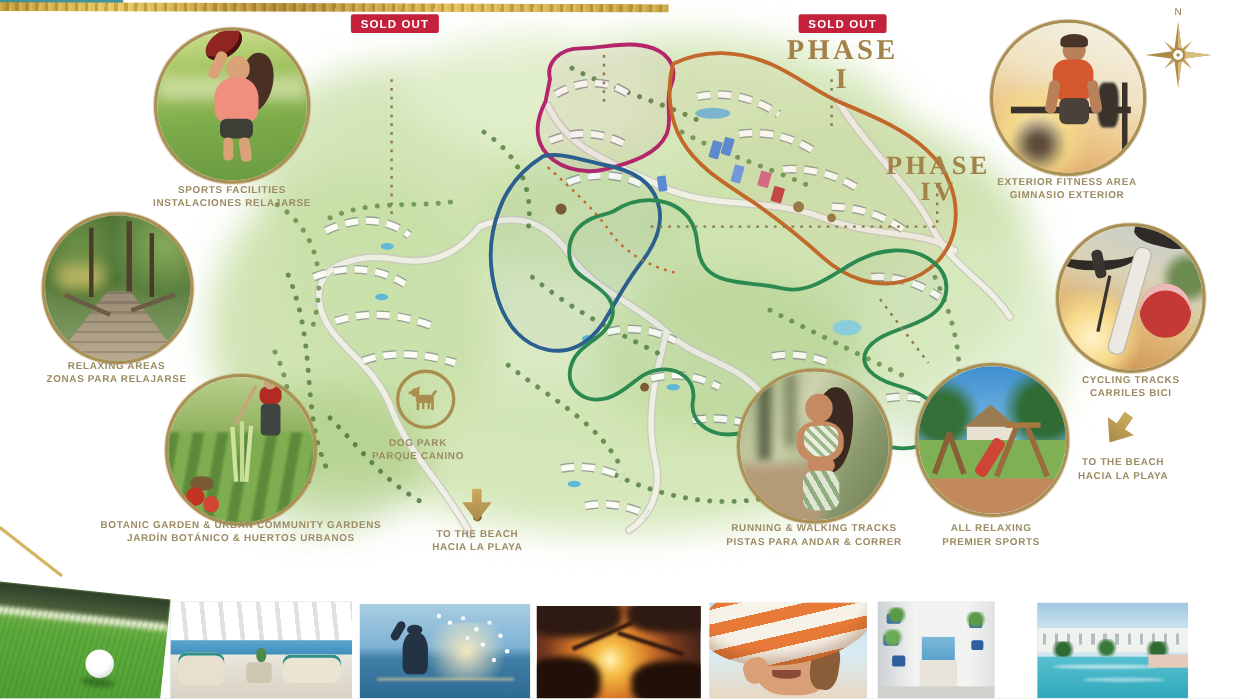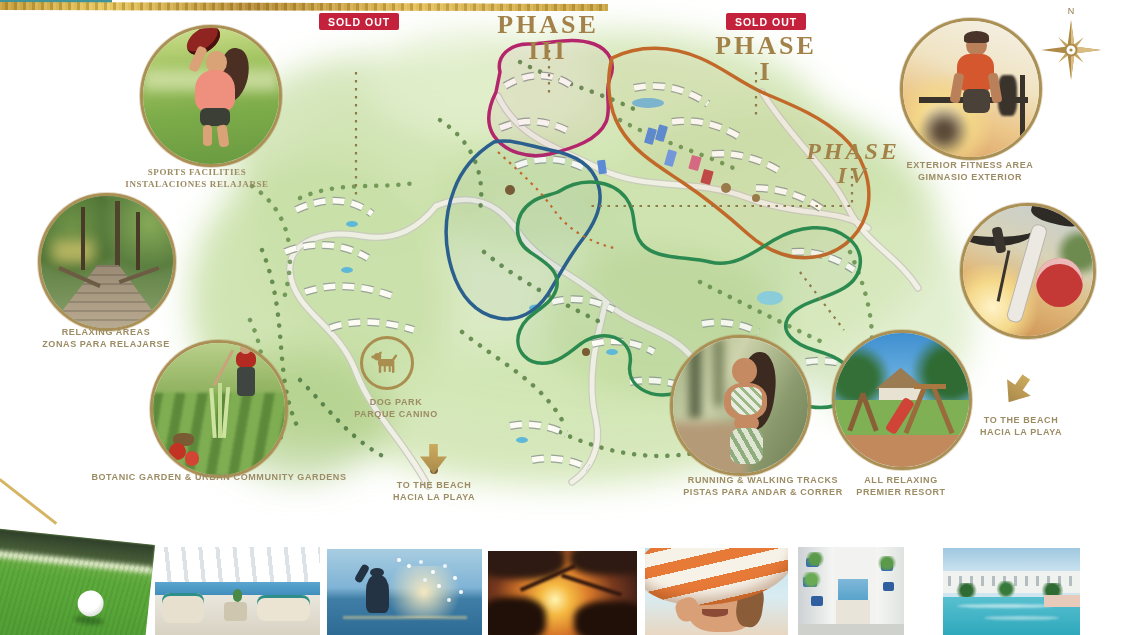--- a/index.html
+++ b/index.html
@@ -183,29 +183,26 @@
       <path d="M549,50 V94"></path>
       <path d="M756,72 V118"></path>
       <path d="M852,168 V206 H588"></path>
       <path d="M800,272 L844,330"></path>
     </g>
   </svg>
 
   <div class="abs phase-block" style="left:300px;top:12px;width:118px;">
     <span class="soldout">SOLD OUT</span>
   </div>
-  <div class="abs phase-block" style="left:478px;top:12px;width:140px;">
-    <div class="phase-title" style="font-size:26px;">PHASE III</div>
-  </div>
   <div class="abs phase-block" style="left:708px;top:12px;width:116px;">
     <span class="soldout">SOLD OUT</span>
     <div class="phase-title" style="font-size:26px;margin-top:3px;">PHASE I</div>
   </div>
   <div class="abs phase-block" style="left:790px;top:139px;width:126px;">
-    <div class="phase-title" style="font-size:24px;font-style:italic;">PHASE IV</div>
+    <div class="phase-title" style="font-size:24px;">PHASE IV</div>
   </div>
 
   <svg class="abs compass" viewBox="0 0 70 80">
     <text x="35" y="10" font-size="9" fill="#8f7a4a" text-anchor="middle">N</text>
     <g transform="rotate(45 35 46)">
       <polygon points="35,28 37.5,46 35,64 32.5,46" fill="#c3a262"></polygon>
       <polygon points="17,46 35,43.5 53,46 35,48.5" fill="#c3a262"></polygon>
     </g>
     <polygon points="35,16 39,46 35,76 31,46" fill="#ad8a48"></polygon>
     <polygon points="35,16 39,46 35,76" fill="#d9bd82"></polygon>
@@ -220,21 +217,21 @@
     <i class="b" style="left:0;top:30%;width:100%;height:16%;background:rgba(238,242,205,.55);filter:blur(6px);"></i>
     <i class="b" style="left:31%;top:1%;width:27%;height:17%;background:#8f2420;border-radius:50%;transform:rotate(-35deg);box-shadow:inset 0 -4px 0 #48130f;"></i>
     <i class="b" style="left:37%;top:13%;width:7%;height:19%;background:#d9a277;transform:rotate(25deg);border-radius:4px;"></i>
     <i class="b" style="left:55%;top:15%;width:22%;height:40%;background:#4a2f22;border-radius:50% 60% 60% 40%;transform:rotate(12deg);"></i>
     <i class="b" style="left:46%;top:17%;width:16%;height:17%;background:#d9a277;border-radius:50%;"></i>
     <i class="b" style="left:38%;top:31%;width:30%;height:31%;background:#ef8f7d;border-radius:45% 45% 30% 30%;"></i>
     <i class="b" style="left:42%;top:59%;width:22%;height:13%;background:#3c3f35;border-radius:6px;"></i>
     <i class="b" style="left:44%;top:71%;width:7%;height:16%;background:#d9a277;border-radius:4px;"></i>
     <i class="b" style="left:55%;top:71%;width:7%;height:16%;background:#d9a277;border-radius:4px;transform:rotate(-8deg);"></i>
   </div>
-  <div class="caption" style="left:87px;top:166px;width:220px;font-family:Liberation Serif, serif;">
+  <div class="caption" style="left:101px;top:166px;width:220px;">
     <span>SPORTS FACILITIES</span>
     <span>INSTALACIONES RELAJARSE</span>
   </div>
 
   <div class="circle" style="left:38px;top:193px;width:132px;height:132px;">
     <i class="b" style="inset:0;background:linear-gradient(180deg,#7d9a55,#5c7f42 45%,#8aa06b);"></i>
     <i class="b" style="left:-12%;top:-12%;width:72%;height:70%;background:radial-gradient(circle,#6f9448,#4c7034 72%);border-radius:50%;filter:blur(3px);"></i>
     <i class="b" style="left:45%;top:-15%;width:75%;height:72%;background:radial-gradient(circle,#87ab58,#55793c 72%);border-radius:50%;filter:blur(3px);"></i>
     <i class="b" style="left:8%;top:33%;width:32%;height:18%;background:#d8c86f;filter:blur(7px);opacity:.75;"></i>
     <i class="b" style="left:30%;top:8%;width:3%;height:48%;background:#4a3b28;"></i>
@@ -259,38 +256,39 @@
     <i class="b" style="left:12%;top:76%;width:13%;height:13%;background:#c23324;border-radius:50%;"></i>
     <i class="b" style="left:24%;top:82%;width:11%;height:11%;background:#d24434;border-radius:50%;"></i>
     <i class="b" style="left:8%;top:86%;width:10%;height:10%;background:#b02a1c;border-radius:50%;"></i>
     <i class="b" style="left:63%;top:6%;width:15%;height:13%;background:#b32a23;border-radius:40%;"></i>
     <i class="b" style="left:66%;top:0%;width:8%;height:8%;background:#caa27c;border-radius:50%;"></i>
     <i class="b" style="left:64%;top:18%;width:13%;height:22%;background:#3f4540;border-radius:4px;"></i>
     <i class="b" style="left:52%;top:4%;width:2.5%;height:30%;background:#caa27c;transform:rotate(28deg);"></i>
   </div>
   <div class="caption" style="left:59px;top:471px;width:320px;">
     <span>BOTANIC GARDEN &amp; URBAN COMMUNITY GARDENS</span>
+    <span>JARDÍN BOTÁNICO &amp; HUERTOS URBANOS</span>
   </div>
 
   <div class="ring" style="left:360px;top:336px;width:48px;height:48px;">
     <svg width="34" height="28" viewBox="0 0 40 34">
       <g fill="#a98e4f">
         <rect x="9" y="12" width="20" height="9" rx="4"></rect>
         <rect x="10" y="19" width="3" height="10" rx="1"></rect>
         <rect x="16" y="19" width="2.6" height="9" rx="1"></rect>
         <rect x="22" y="19" width="2.6" height="9" rx="1"></rect>
         <rect x="26" y="19" width="3" height="10" rx="1"></rect>
         <rect x="28" y="6" width="3" height="9" rx="1.5" transform="rotate(35 29 10)"></rect>
         <circle cx="8.5" cy="9.5" r="4.6"></circle>
         <rect x="1" y="8" width="7" height="3.4" rx="1.6"></rect>
         <polygon points="10,4 14,3 12,9"></polygon>
       </g>
     </svg>
   </div>
-  <div class="caption" style="left:316px;top:396px;width:160px;">
+  <div class="caption" style="left:300px;top:396px;width:160px;">
     <span>DOG PARK</span>
     <span>PARQUE CANINO</span>
   </div>
 
   <div class="beach-arrow" style="left:420px;top:444px;width:27px;height:30px;"></div>
   <div class="caption" style="left:354px;top:479px;width:160px;">
     <span>TO THE BEACH</span>
     <span>HACIA LA PLAYA</span>
   </div>
 
@@ -299,21 +297,21 @@
     <i class="b" style="left:12%;top:0;width:9%;height:60%;background:#5c6648;filter:blur(4px);"></i>
     <i class="b" style="left:30%;top:0;width:7%;height:50%;background:#6d7852;filter:blur(5px);"></i>
     <i class="b" style="left:-5%;top:62%;width:60%;height:42%;background:#b59a78;filter:blur(5px);"></i>
     <i class="b" style="left:49%;top:10%;width:27%;height:58%;background:#3c2a20;border-radius:46%;transform:rotate(6deg);"></i>
     <i class="b" style="left:44%;top:15%;width:18%;height:19%;background:#c68a62;border-radius:50%;"></i>
     <i class="b" style="left:38%;top:33%;width:32%;height:28%;background:#c68a62;border-radius:42%;"></i>
     <i class="b" style="left:43%;top:36%;width:23%;height:21%;background:repeating-linear-gradient(45deg,#e8ede0 0 4px,#9db887 4px 7px);border-radius:32% 32% 46% 46%;"></i>
     <i class="b" style="left:45%;top:58%;width:19%;height:10%;background:#c68a62;border-radius:8px;"></i>
     <i class="b" style="left:42%;top:67%;width:25%;height:26%;background:repeating-linear-gradient(60deg,#dfe5d2 0 5px,#8fae7e 5px 9px);border-radius:10px;"></i>
   </div>
-  <div class="caption" style="left:663px;top:474px;width:200px;">
+  <div class="caption" style="left:640px;top:474px;width:200px;">
     <span>RUNNING &amp; WALKING TRACKS</span>
     <span>PISTAS PARA ANDAR &amp; CORRER</span>
   </div>
 
   <div class="circle" style="left:832px;top:330px;width:134px;height:134px;">
     <i class="b" style="inset:0;background:linear-gradient(180deg,#3f8fd0,#7fc0e8 52%,#cfe8f2 60%);"></i>
     <i class="b" style="left:56%;top:0;width:60%;height:60%;background:radial-gradient(circle,#2f6b33 40%,transparent 70%);filter:blur(2px);"></i>
     <i class="b" style="left:-12%;top:8%;width:55%;height:52%;background:radial-gradient(circle,#336f36 40%,transparent 70%);filter:blur(2px);"></i>
     <i class="b" style="left:30%;top:26%;width:38%;height:16%;background:#9a7b52;clip-path:polygon(50% 0,100% 100%,0 100%);"></i>
     <i class="b" style="left:33%;top:41%;width:32%;height:10%;background:#e8e2d2;"></i>
@@ -321,21 +319,21 @@
     <i class="b" style="left:0;top:76%;width:100%;height:24%;background:#c28a5c;"></i>
     <i class="b" style="left:14%;top:44%;width:4%;height:30%;background:#8a5f38;transform:rotate(20deg);"></i>
     <i class="b" style="left:24%;top:44%;width:4%;height:30%;background:#8a5f38;transform:rotate(-20deg);"></i>
     <i class="b" style="left:58%;top:38%;width:4%;height:38%;background:#9a6b3c;transform:rotate(22deg);"></i>
     <i class="b" style="left:78%;top:38%;width:4%;height:38%;background:#9a6b3c;transform:rotate(-22deg);"></i>
     <i class="b" style="left:59%;top:38%;width:24%;height:4%;background:#a87840;"></i>
     <i class="b" style="left:44%;top:48%;width:9%;height:28%;background:#d04438;transform:rotate(32deg);border-radius:4px;"></i>
   </div>
   <div class="caption" style="left:821px;top:474px;width:160px;">
     <span>ALL RELAXING</span>
-    <span>PREMIER RESORT</span>
+    <span>PREMIER SPORTS</span>
   </div>
 
   <div class="circle" style="left:900px;top:18px;width:136px;height:136px;">
     <i class="b" style="inset:0;background:linear-gradient(200deg,#f5f2ea 0%,#f0e3c2 40%,#ecc78a 65%,#d89a5c 100%);"></i>
     <i class="b" style="left:-10%;top:40%;width:80%;height:70%;background:radial-gradient(circle,#fff8e0 0%,#f5d98a 35%,transparent 70%);"></i>
     <i class="b" style="left:12%;top:56%;width:80%;height:4%;background:#3a332c;"></i>
     <i class="b" style="left:86%;top:40%;width:4%;height:45%;background:#3a332c;"></i>
     <i class="b" style="left:70%;top:40%;width:14%;height:30%;background:#3a332c;filter:blur(1px);border-radius:30%;"></i>
     <i class="b" style="left:46%;top:10%;width:16%;height:16%;background:#b9805a;border-radius:50%;"></i>
     <i class="b" style="left:45%;top:7%;width:18%;height:9%;background:#4a342a;border-radius:50% 50% 20% 20%;"></i>
@@ -353,20 +351,24 @@
   <div class="circle" style="left:960px;top:203px;width:130px;height:130px;">
     <i class="b" style="inset:0;background:linear-gradient(200deg,#c5ced2 0%,#d8d3b8 38%,#e0b87a 62%,#c88848 100%);"></i>
     <i class="b" style="left:-15%;top:45%;width:75%;height:65%;background:radial-gradient(circle,#fff3c8 0%,#f5d98a 40%,transparent 72%);"></i>
     <i class="b" style="left:70%;top:18%;width:40%;height:36%;background:radial-gradient(circle,#6d8a4f 40%,transparent 72%);filter:blur(2px);"></i>
     <i class="b" style="left:-6%;top:4%;width:62%;height:20%;border-bottom:9px solid #2e2a26;border-radius:50%;background:transparent;"></i>
     <i class="b" style="left:52%;top:-2%;width:40%;height:16%;background:#2e2a26;border-radius:40%;transform:rotate(14deg);"></i>
     <i class="b" style="left:24%;top:16%;width:8%;height:20%;background:#3a342e;border-radius:4px;transform:rotate(-12deg);"></i>
     <i class="b" style="left:44%;top:14%;width:11%;height:76%;background:#ece9e2;transform:rotate(16deg);border-radius:6px;box-shadow:0 0 0 1px #b8b4aa;"></i>
     <i class="b" style="left:56%;top:40%;width:36%;height:38%;background:#c43836;border-radius:50%;box-shadow:inset 0 6px 0 rgba(255,255,255,.65);"></i>
     <i class="b" style="left:30%;top:34%;width:2.5%;height:40%;background:#3a342e;transform:rotate(12deg);"></i>
+  </div>
+  <div class="caption" style="left:948px;top:339px;width:160px;">
+    <span>CYCLING TRACKS</span>
+    <span>CARRILES BICI</span>
   </div>
 
   <div class="beach-arrow" style="left:1003px;top:374px;width:29px;height:31px;transform:rotate(35deg);"></div>
   <div class="caption" style="left:941px;top:414px;width:160px;">
     <span>TO THE BEACH</span>
     <span>HACIA LA PLAYA</span>
   </div>
 
   <div class="shot" style="left:-6px;top:528px;width:162px;height:118px;transform:rotate(6deg);transform-origin:left top;">
     <i class="b" style="inset:0;background:linear-gradient(180deg,#8fbf5e,#5daa3c 35%,#4e9c33);"></i>

